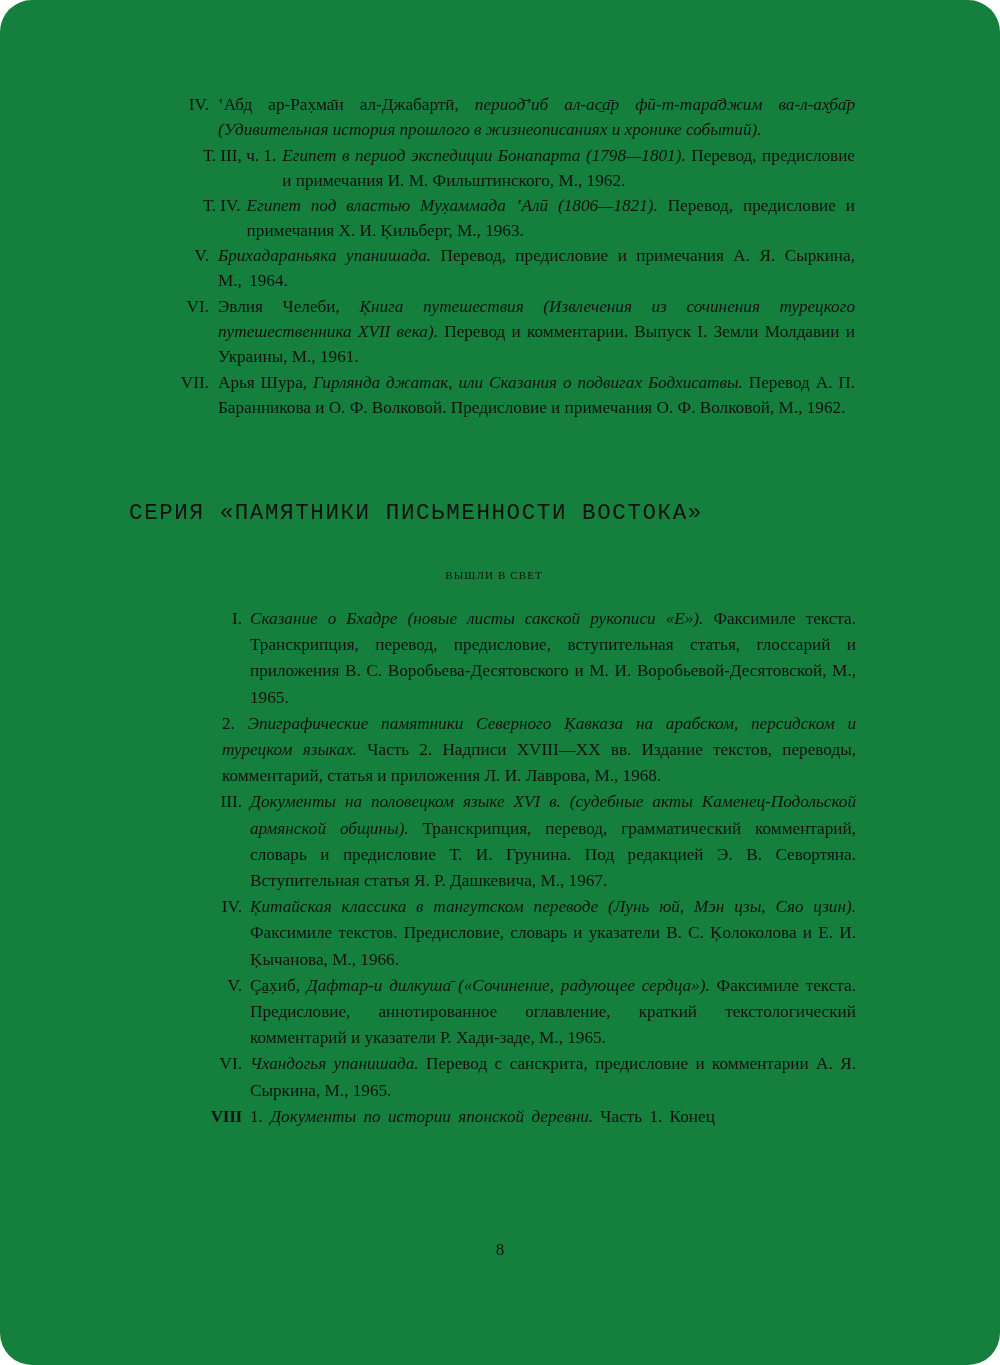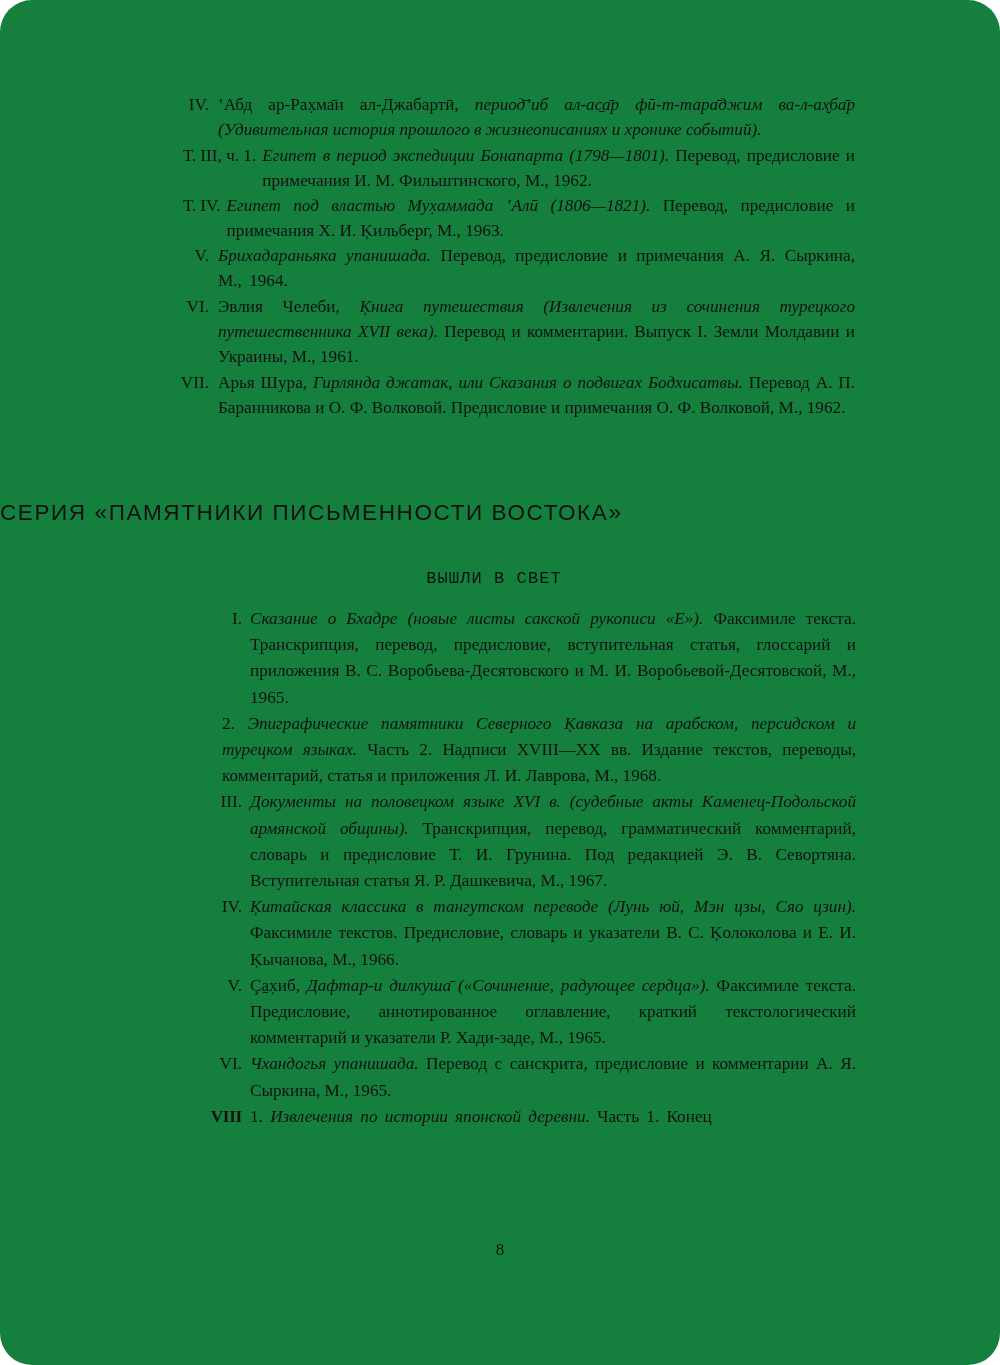--- a/index.html
+++ b/index.html
@@ -76,34 +76,34 @@
   }
 
   i, .it { font-style: italic; }
 
   
   .series-title {
     position: absolute;
     left: 0;
     top: 500px;
     width: 832px;
-    text-align: left;
-    font-family: Liberation Sans, sans-serif;
+    text-align: center;
+    font-family: Liberation Mono, monospace;
     font-size: 22.5px;
     letter-spacing: 1.6px;
     color: #111;
   }
   .subheading {
     position: absolute;
     left: 0;
     top: 569px;
     width: 988px;
     text-align: center;
-    font-family: Liberation Mono, monospace;
-    font-size: 17px;
+    font-family: Liberation Serif, serif;
+    font-size: 11px;
     letter-spacing: 1.1px;
     color: #111;
   }
 
   
   .biblio2 {
     position: absolute;
     left: 196px;
     top: 606px;
     width: 660px;
@@ -144,21 +144,21 @@
 <body>
 
 <div class="page">
 
   <div class="biblio">
 
     <div class="entry">
       <div class="num">IV.</div>
       <div class="body">ʽАбд ар-Раx̣ма̄н ал-Джабартӣ, <i>период̄ʼиб ал-ас̱а̄р фӣ-т-тара̄джим ва-л-ах̮ба̄р (Удивительная история прошлого в жизнеописаниях и хронике событий).</i></div>
     </div>
-    <div style="margin-left:28px">
+    <div style="margin-left:48px">
       <div class="subentry">
         <div class="slabel">Т. III, ч. 1.</div>
         <div class="sbody"><i>Египет в период экспедиции Бонапарта (1798—1801).</i> Перевод, предисловие и примечания И. М. Фильштинского, М., 1962.</div>
       </div>
       <div class="subentry">
         <div class="slabel">Т. IV.</div>
         <div class="sbody"><i>Египет под властью Муx̣аммада ʽАлӣ (1806—1821).</i> Перевод, предисловие и примечания Х. И. Ķильберг, М., 1963.</div>
       </div>
     </div>
 
@@ -210,20 +210,20 @@
       <div class="body">Ça̱x̣иб, <i>Дафтар-и дилкуша̄ («Сочинение, радующее сердца»).</i> Факсимиле текста. Предисловие, аннотированное оглавление, краткий текстологический комментарий и указатели Р. Хади-заде, М., 1965.</div>
     </div>
 
     <div class="entry">
       <div class="num">VI.</div>
       <div class="body"><i>Чхандогья упанишада.</i> Перевод с санскрита, предисловие и комментарии А. Я. Сыркина, М., 1965.</div>
     </div>
 
     <div class="entry">
       <div class="num worn">VIII</div>
-      <div class="body wide-space">1. <i>Извлечения по истории японской деревни.</i> Часть 1. Конец</div>
+      <div class="body wide-space">1. <i>Документы по истории японской деревни.</i> Часть 1. Конец</div>
     </div>
 
   </div>
 
   <div class="pagenum">8</div>
 
 </div>
 
 </body></html>

